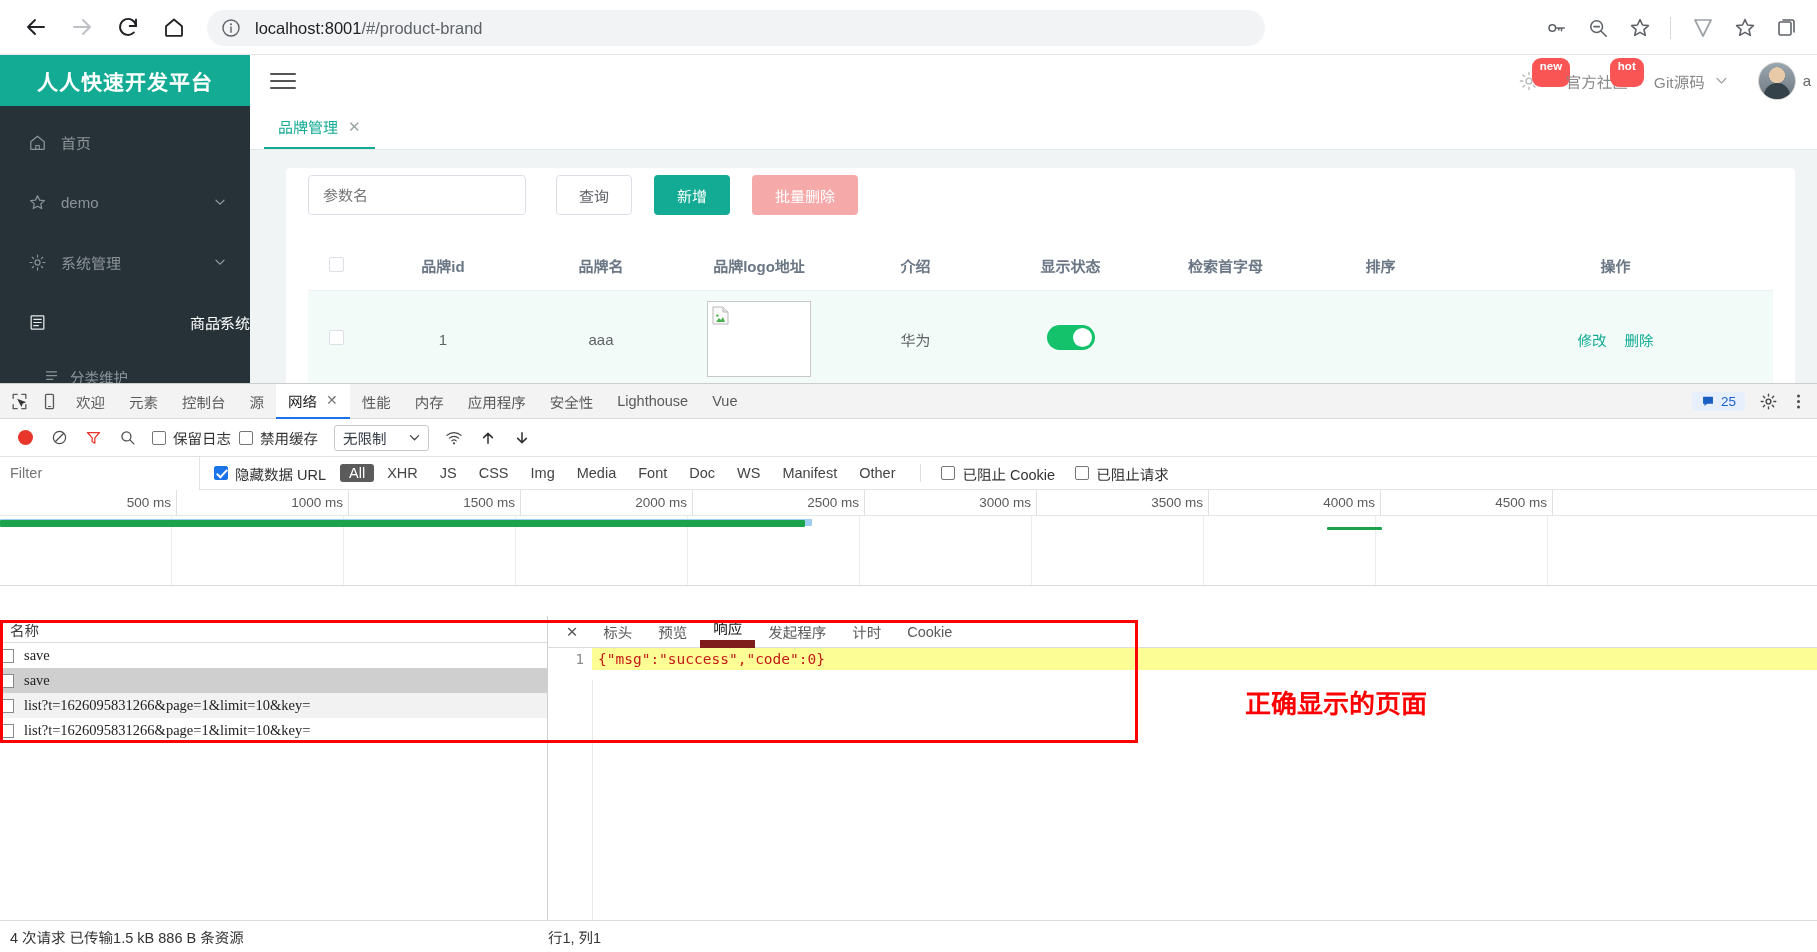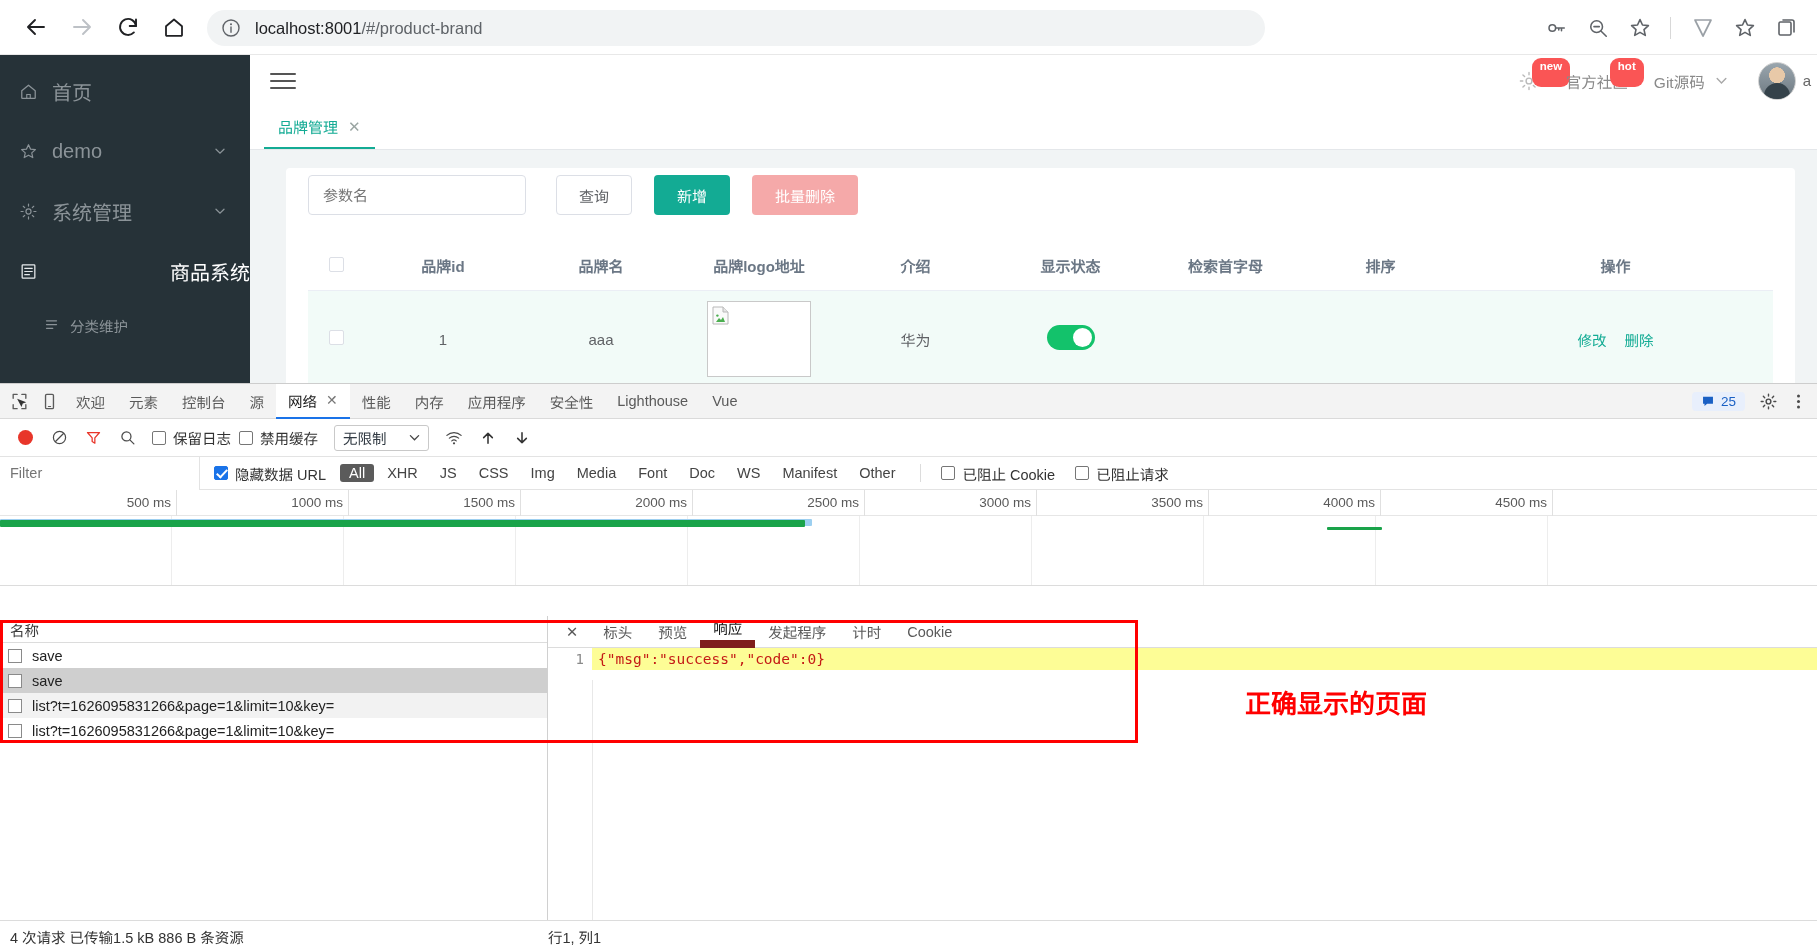--- a/index.html
+++ b/index.html
@@ -60,21 +60,21 @@
   }
   .logo {
     height: 51px; background: #13ab94; color: #fff;
     display: flex; align-items: center; justify-content: center;
     font-size: 21px; font-weight: bold; letter-spacing: 1px;
     font-family: "DejaVu Sans", "Liberation Sans", sans-serif;
   }
   .menu { padding-top: 6px; }
   .menu-item {
     height: 60px; display: flex; align-items: center;
-    padding-left: 18px; color: #8b9398; font-size: 20px;
+    padding-left: 27px; color: #8b9398; font-size: 15px;
     cursor: pointer; position: relative;
   }
   .menu-item.active { color: #ffffff; justify-content: space-between; }
   .menu-item .mi-ic {
     width: 20px; height: 20px; margin-right: 14px;
     display: inline-flex; align-items: center; justify-content: center;
     flex: 0 0 auto;
   }
   .menu-item .chev {
     position: absolute; right: 24px; top: 50%; transform: translateY(-50%);
@@ -270,22 +270,22 @@
   .bar-green.light { background: #9ccff0; }
 
   
   .panes { position: absolute; left: 0; top: 232px; right: 0; bottom: 32px; display: flex; }
   .left-pane { width: 548px; border-right: 1px solid #d0d0d0; background: #fff; position: relative; }
   .lp-head {
     height: 27px; display: flex; align-items: center; padding-left: 10px;
     border-bottom: 1px solid #dcdcdc; color: #3c3c3c; background: #fff;
   }
   .req-row {
-    height: 25px; display: flex; align-items: center; padding-left: 8px;
-    gap: 10px; color: #222; font-size: 14.5px; white-space: nowrap;
+    height: 25px; display: flex; align-items: center; padding-left: 0;
+    gap: 10px; color: #222; font-size: 14.5px; white-space: nowrap; font-family: Liberation Serif, serif;
   }
   .req-row.alt { background: #f2f2f2; }
   .req-row.sel { background: #cfcfcf; }
   .req-icon {
     width: 14px; height: 14px; border: 1px solid #8a8a8a; background: #fff;
     flex: 0 0 auto;
   }
 
   .right-pane { flex: 1; background: #fff; position: relative; }
   .rp-tabs {
@@ -399,20 +399,21 @@
           <rect x="4" y="6" width="12" height="13" rx="1.4" fill="none" stroke="#5f6368" stroke-width="1.6"></rect>
           <path d="M8 4h9a2 2 0 0 1 2 2v10" fill="none" stroke="#5f6368" stroke-width="1.6" stroke-linecap="round"></path>
         </svg>
       </div>
     </div>
   </div>
 
   <div class="app">
 
     <div class="sidebar">
+      <div class="logo">人人快速开发平台</div>
       <div class="menu">
 
         <div class="menu-item">
           <span class="mi-ic">
             <svg width="19" height="19" viewBox="0 0 24 24">
               <path d="M3.5 11 12 4l8.5 7v9a.7.7 0 0 1-.7.7H4.2a.7.7 0 0 1-.7-.7z" fill="none" stroke="#8b9398" stroke-width="1.6" stroke-linejoin="round"></path>
               <path d="M9.8 20.7v-5h4.4v5" fill="none" stroke="#8b9398" stroke-width="1.4"></path>
             </svg>
           </span>
           <span>首页</span>

